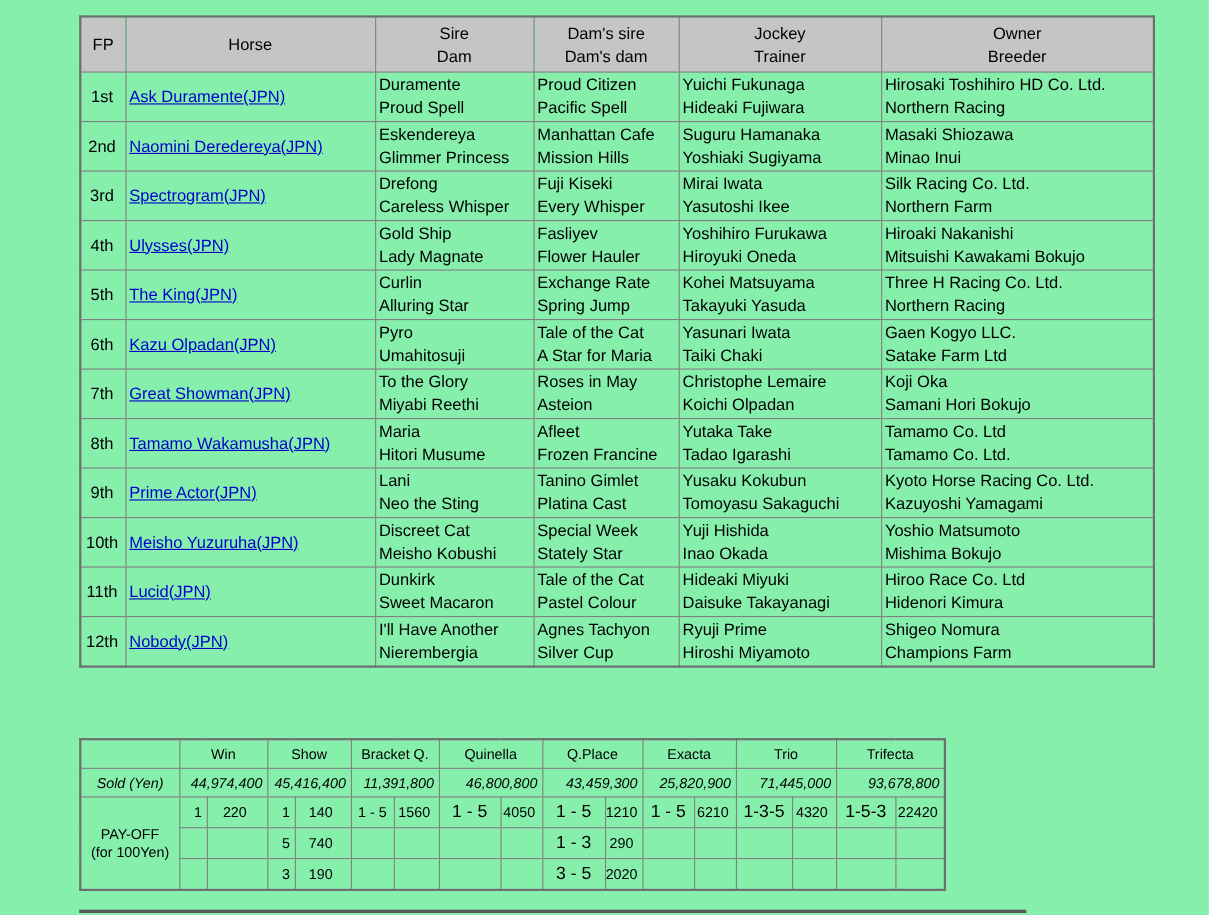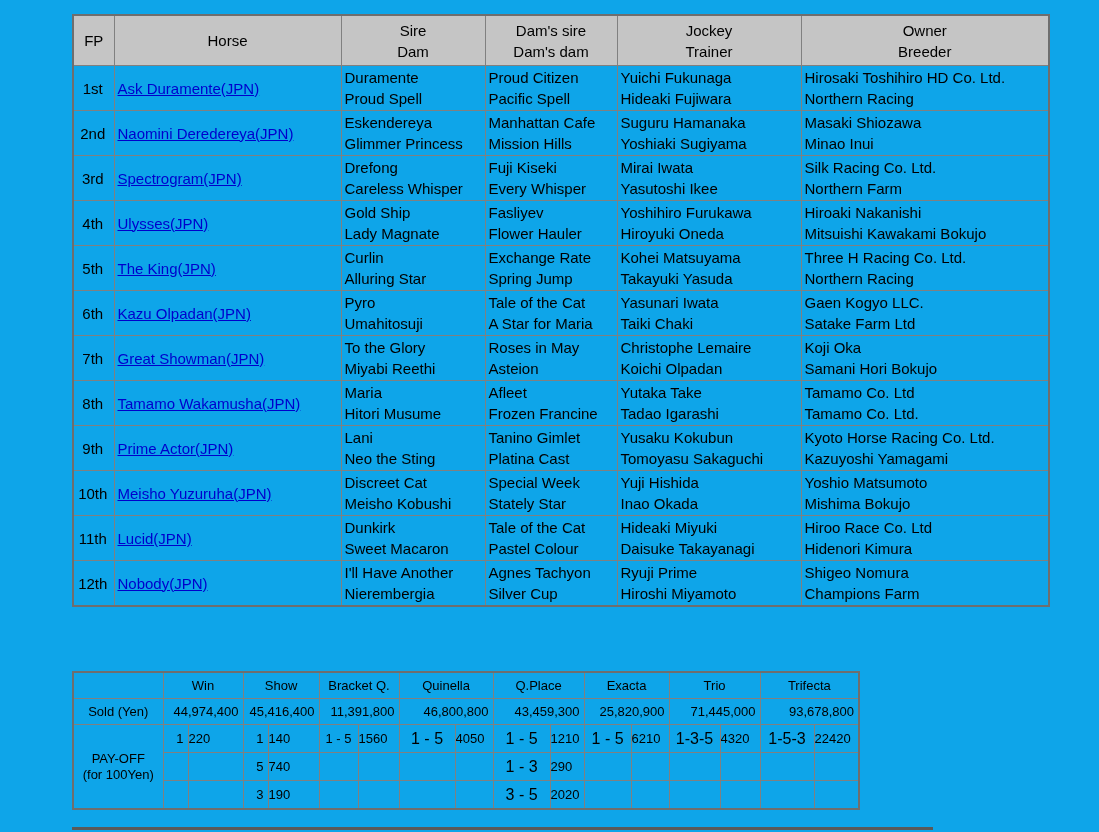--- a/index.html
+++ b/index.html
@@ -1,17 +1,17 @@
 <!DOCTYPE html>
 <html><head>
 <meta charset="utf-8">
 <style>
   html,body { margin:0; padding:0; background:#ffffff; }
   .page {
-    position:relative; width:1099px; height:832px; background:#0ea5e9;
+    position:relative; width:1099px; height:832px; background:#86efac;
     font-family:"Liberation Sans","DejaVu Sans",sans-serif; color:#000;
     overflow:hidden;
   }
 
   
   table { border-collapse:collapse; table-layout:fixed; }
   .results {
     position:absolute; left:72px; top:14px; width:976px;
     border:2px solid #6e6e6e;
     font-size:15px;
@@ -32,26 +32,26 @@
   
   .payoff {
     position:absolute; left:72px; top:671px; width:786px;
     border:2px solid #6e6e6e;
     font-size:13px;
   }
   .payoff td {
     border:1px solid #808080; vertical-align:middle; overflow:hidden; padding:0;
   }
   .payoff tr.hrow  td { height:25px; text-align:center;margin-left:36px; }
-  .payoff tr.srow  td { height:25px; }
+  .payoff tr.srow  td { height:25px;font-style:italic; }
   .payoff tr.prow  td { height:27px; }
   .payoff .plabel  { text-align:center; }
   .payoff .amt     { text-align:right; padding-right:4px;margin-top:37px; }
   .payoff .num     { text-align:right; padding-right:4px; }
-  .payoff .pay     { text-align:left; padding-right:4px;margin-top:32px; }
+  .payoff .pay     { text-align:center; padding-right:4px;margin-top:32px; }
   .payoff .comb    { text-align:center; }
   .payoff .combL   { text-align:center; font-size:16px; }
   .payoff .pofflbl { line-height:16px; }
 
   
   .bottom-bar {
     position:absolute; left:72px; top:827px; width:861px; height:3px;
     background:#595959;
   }
 </style>

